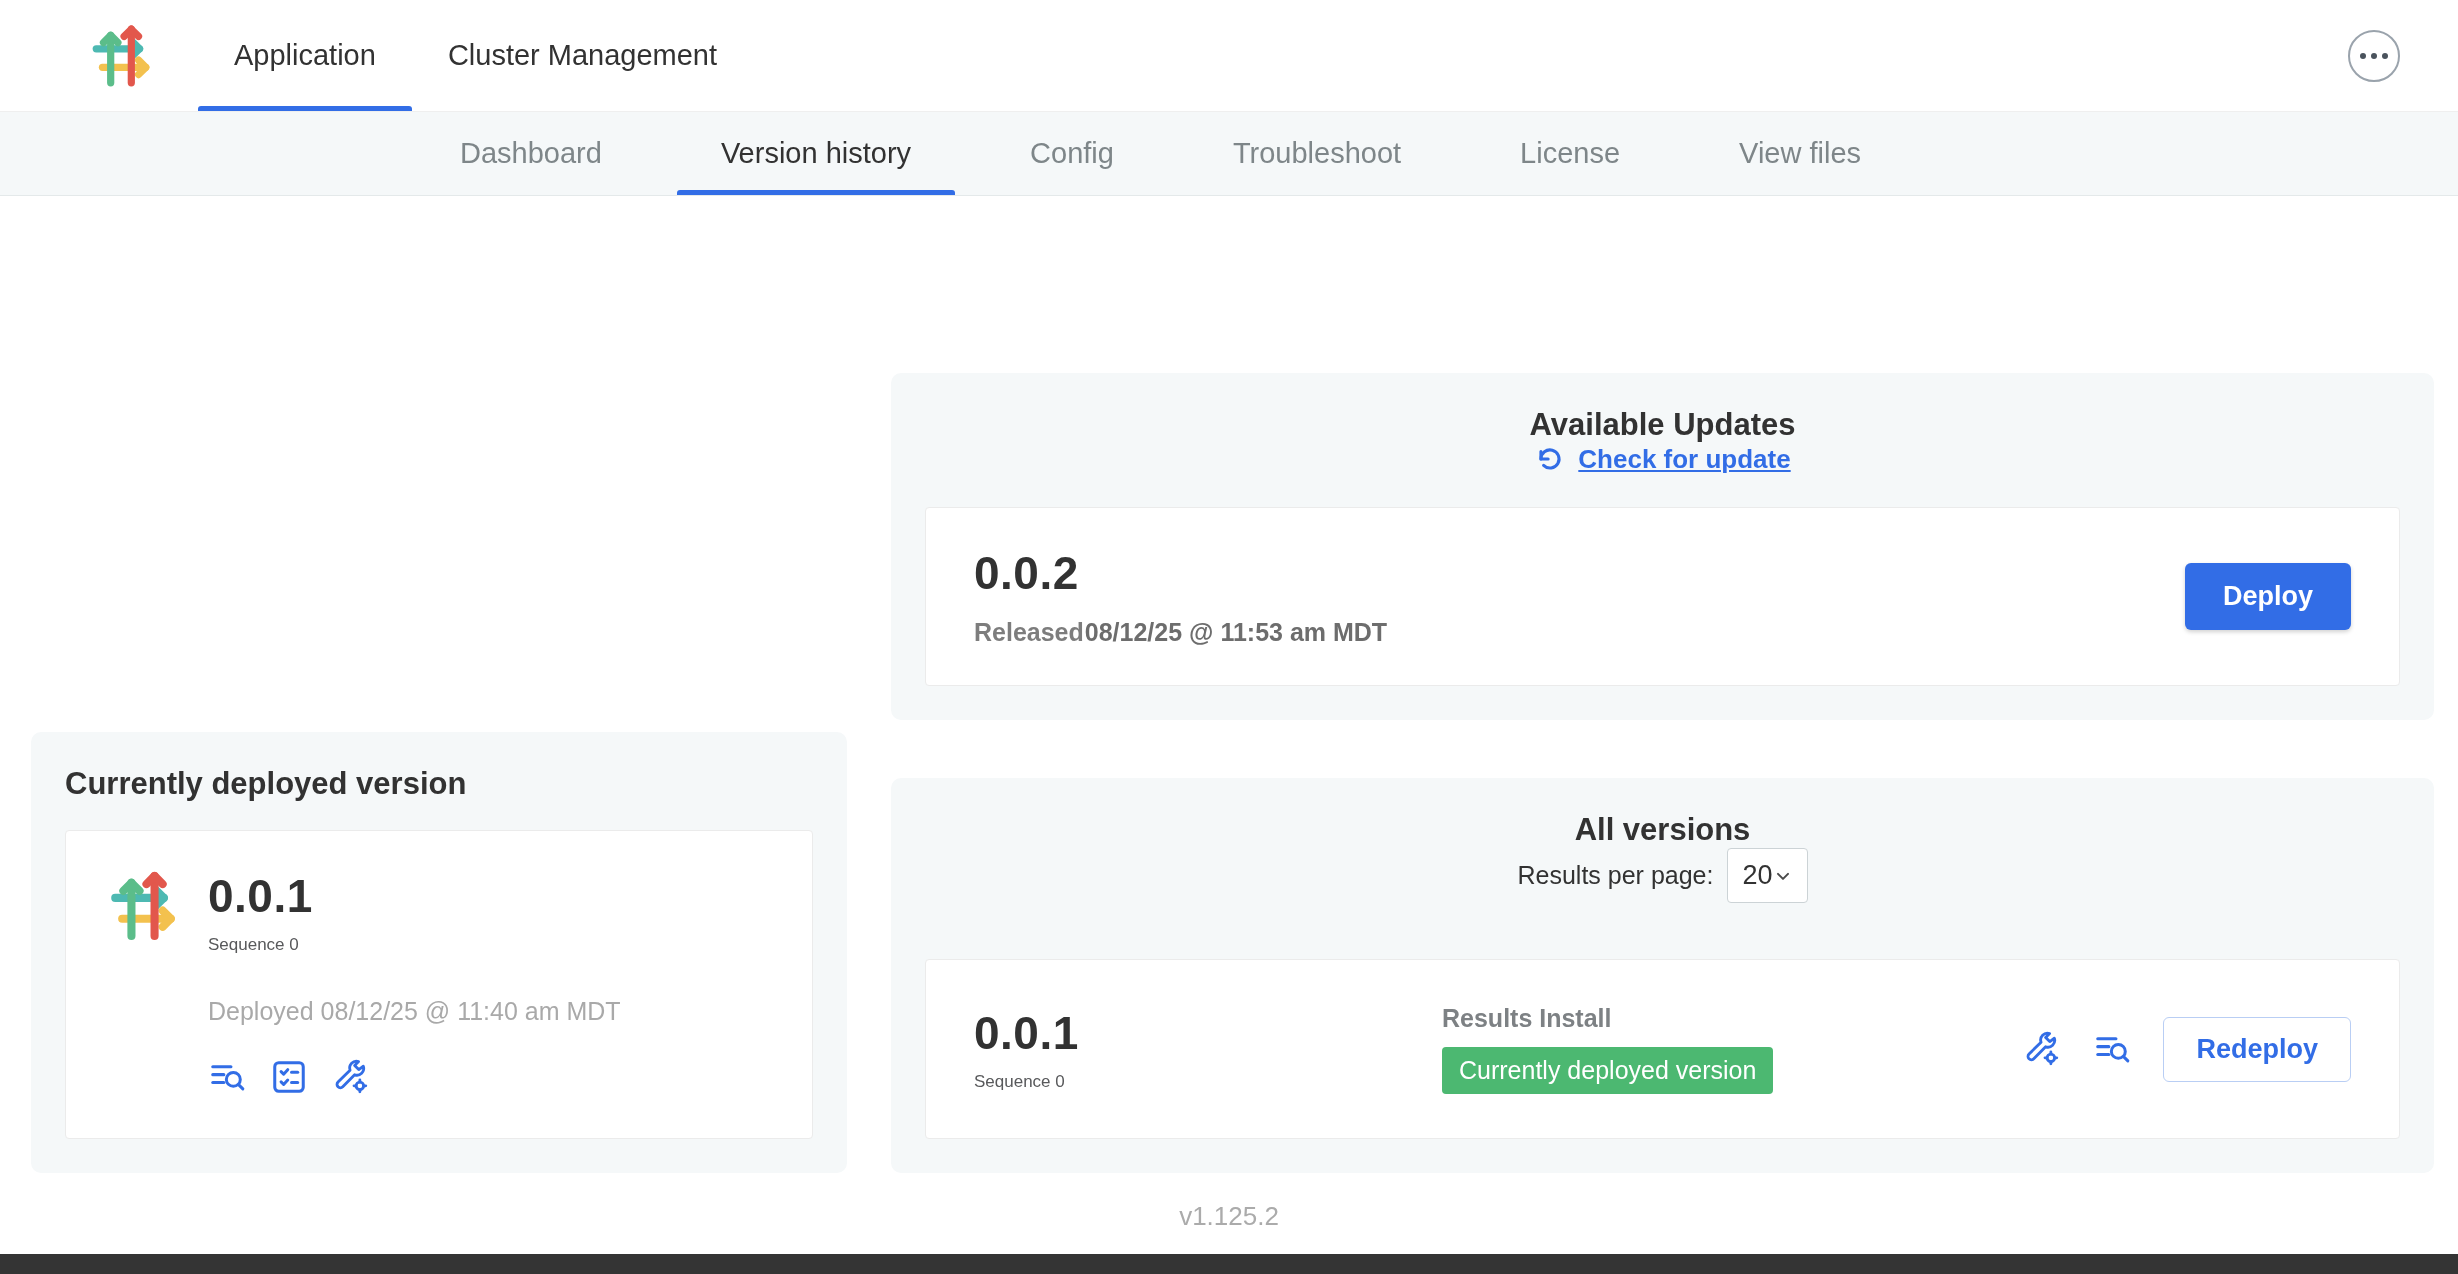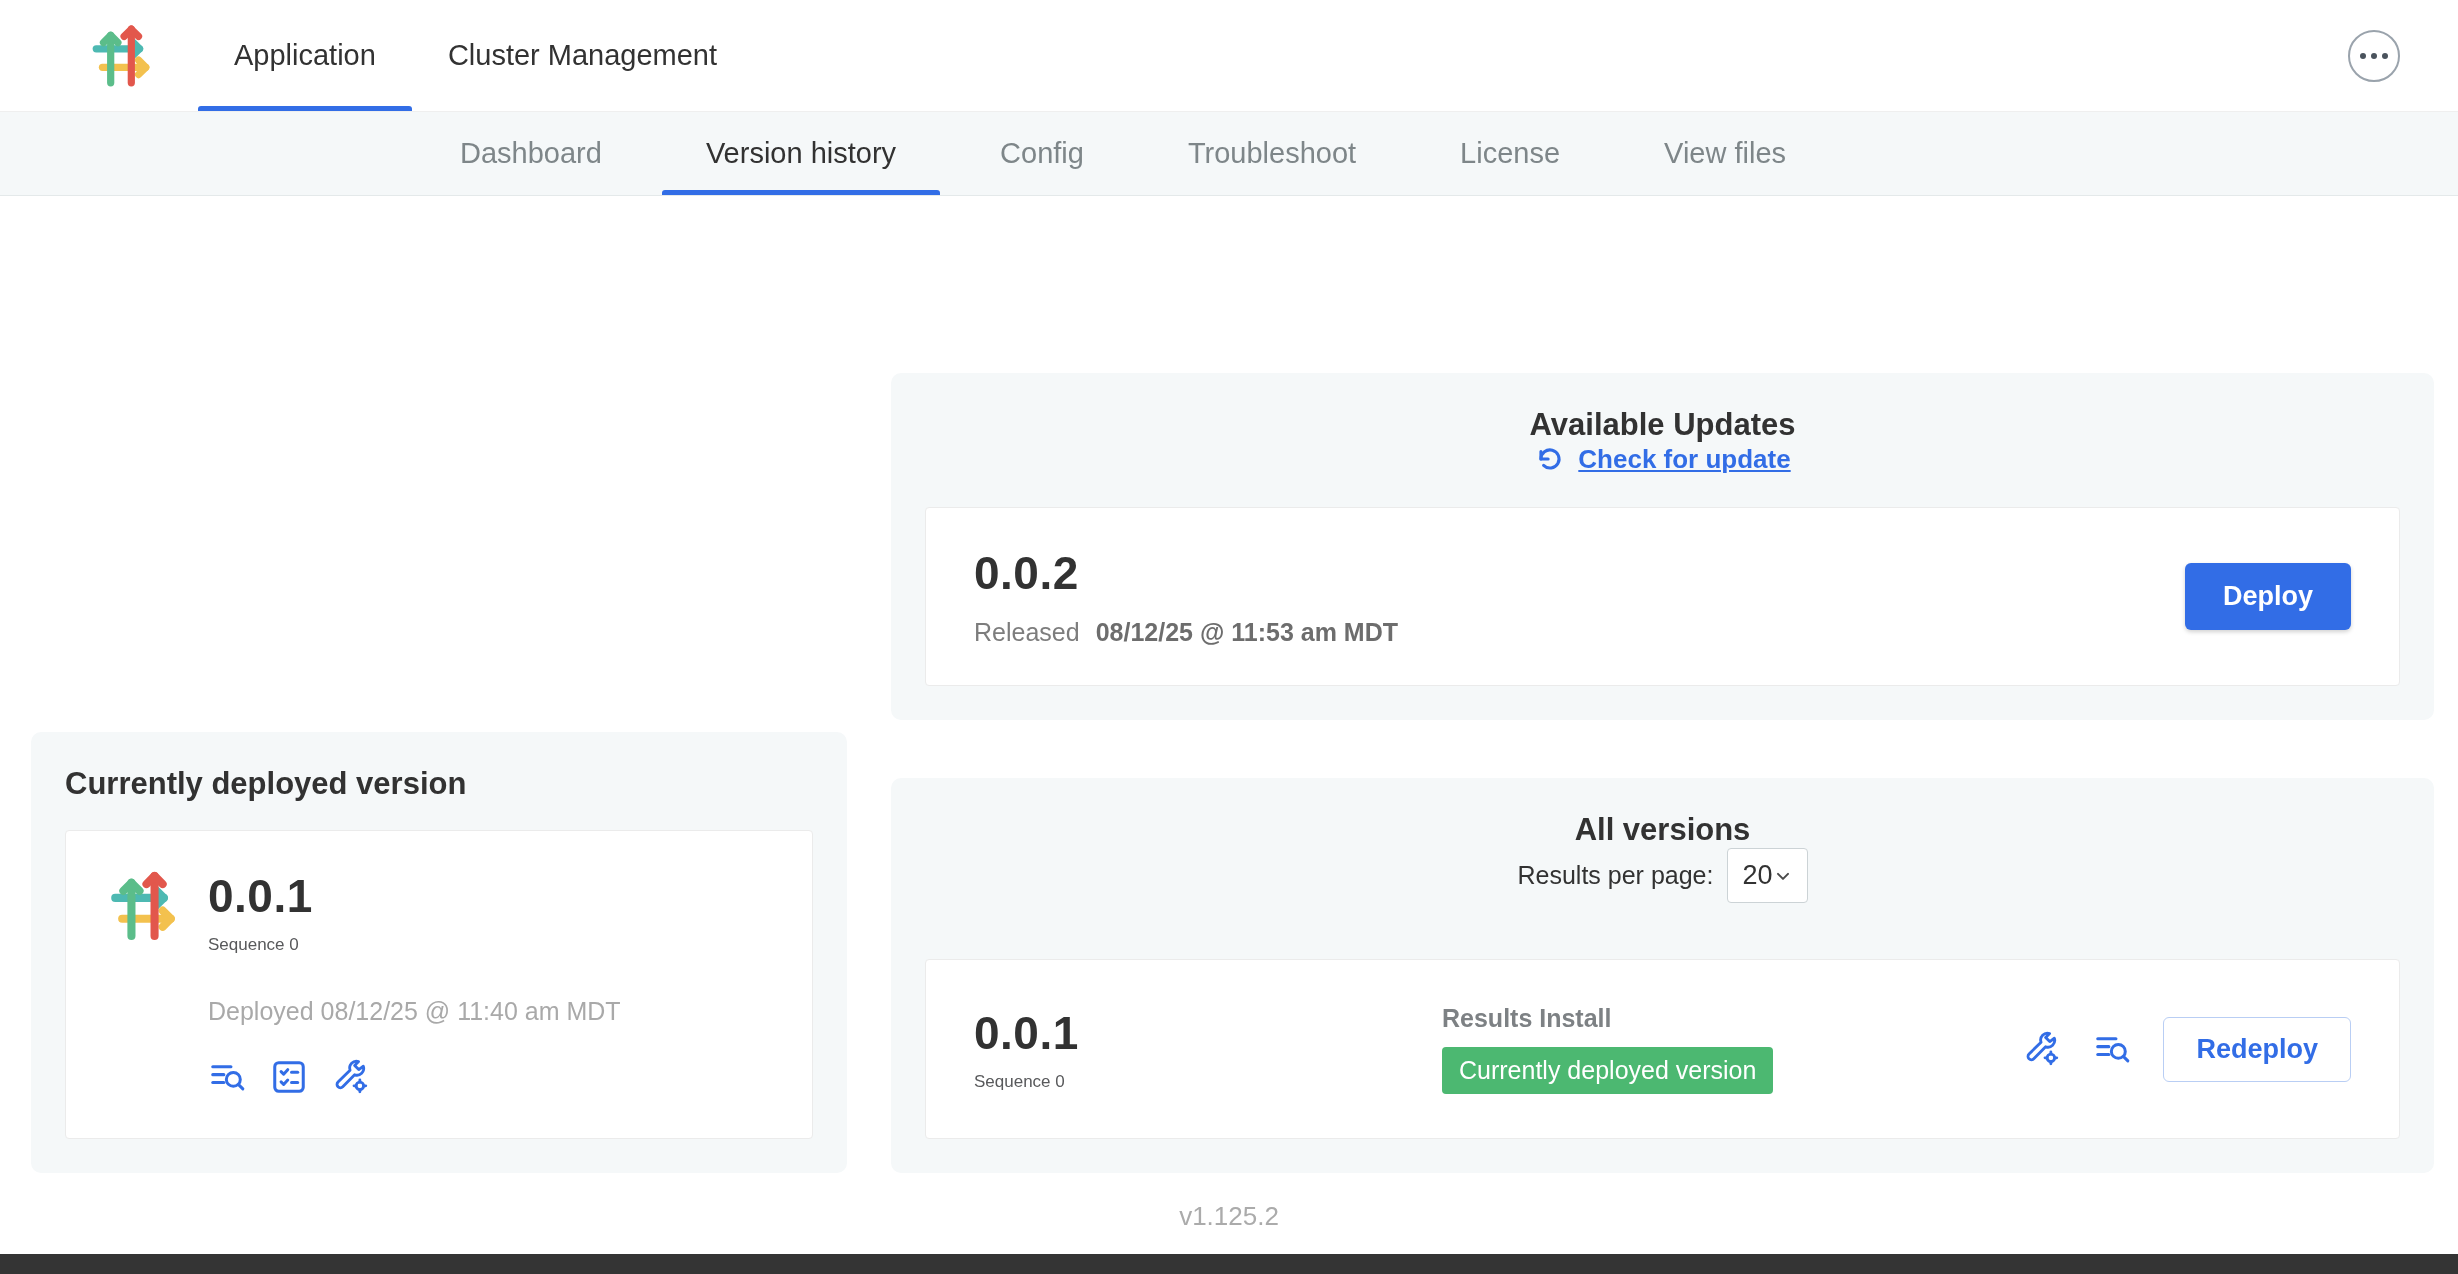--- a/index.html
+++ b/index.html
@@ -31,21 +31,21 @@
     margin-left: auto; margin-right: 58px; align-self: center;
     width: 52px; height: 52px; border-radius: 50%;
     border: 2px solid #9aa3ac; background: #fff; cursor: pointer;
     display: flex; align-items: center; justify-content: center; gap: 5px;
   }
   .menu-btn i { width: 6px; height: 6px; border-radius: 50%; background: #4a535d; display: block; }
 
   
   .subnav {
     height: 84px; background: #f5f8f9; display: flex; align-items: stretch;
-    padding-left: 408px; border-bottom: 1px solid #e4e9ea; flex-shrink: 0;
+    padding-left: 408px; border-bottom: 1px solid #e4e9ea; flex-shrink: 0; gap: 15px;
   }
   .sub-tab {
     display: flex; align-items: center; padding: 0 44px; margin: 0 8px;
     font-size: 29px; color: #7e8689; cursor: pointer; position: relative; white-space: nowrap;
   }
   .sub-tab.active { color: #323232; }
   .sub-tab.active::after {
     content: ""; position: absolute; left: 0; right: 0; bottom: 0; height: 5px;
     background: #326de6; border-radius: 3px 3px 0 0;
   }
@@ -70,21 +70,21 @@
   .action-icon { width: 38px; height: 38px; cursor: pointer; display: block; }
 
   
   .check-link {
     display: flex; align-items: center; gap: 12px; color: #326de6;
     font-size: 26px; font-weight: 600; text-decoration: underline; cursor: pointer; white-space: nowrap;
   }
   .refresh-icon { width: 32px; height: 32px; display: block; }
   .au-inner { margin-top: 32px; padding: 38px 48px; display: flex; align-items: center; justify-content: space-between; }
   .released { margin-top: 18px; font-size: 25px; color: #7d7d7d; }
-  .released .rel-prefix { margin-right: 16px; }
+  .released .rel-prefix { margin-right: 1px; font-weight: bold; }
   .released .rel-date { font-weight: 700; color: #6d6d6d; }
   .deploy-btn {
     background: #326de6; color: #fff; font-family: inherit; font-size: 27px; font-weight: 700;
     border: none; border-radius: 6px; padding: 18px 38px; cursor: pointer;
     box-shadow: 0 2px 4px rgba(0,0,0,0.18);
   }
 
   
   .all-versions { margin-top: 58px; }
   .rpp { display: flex; align-items: center; gap: 14px; font-size: 25px; color: #323232; white-space: nowrap; }

